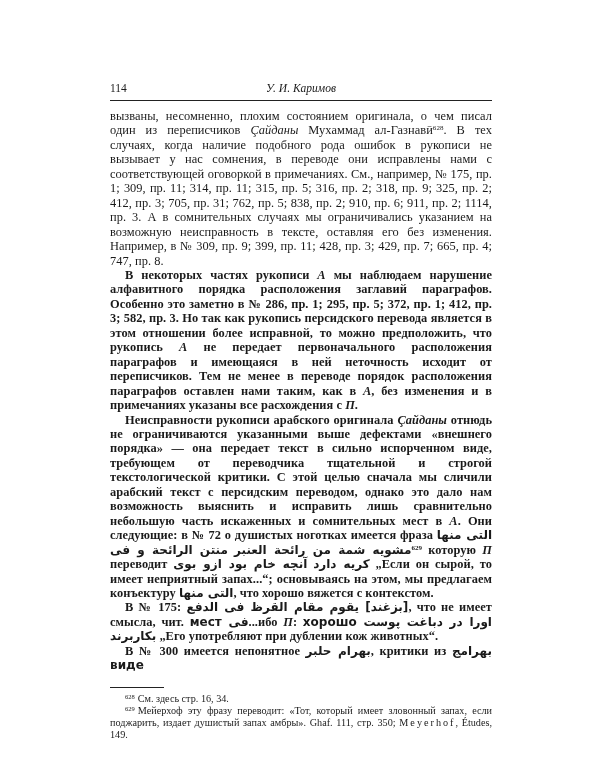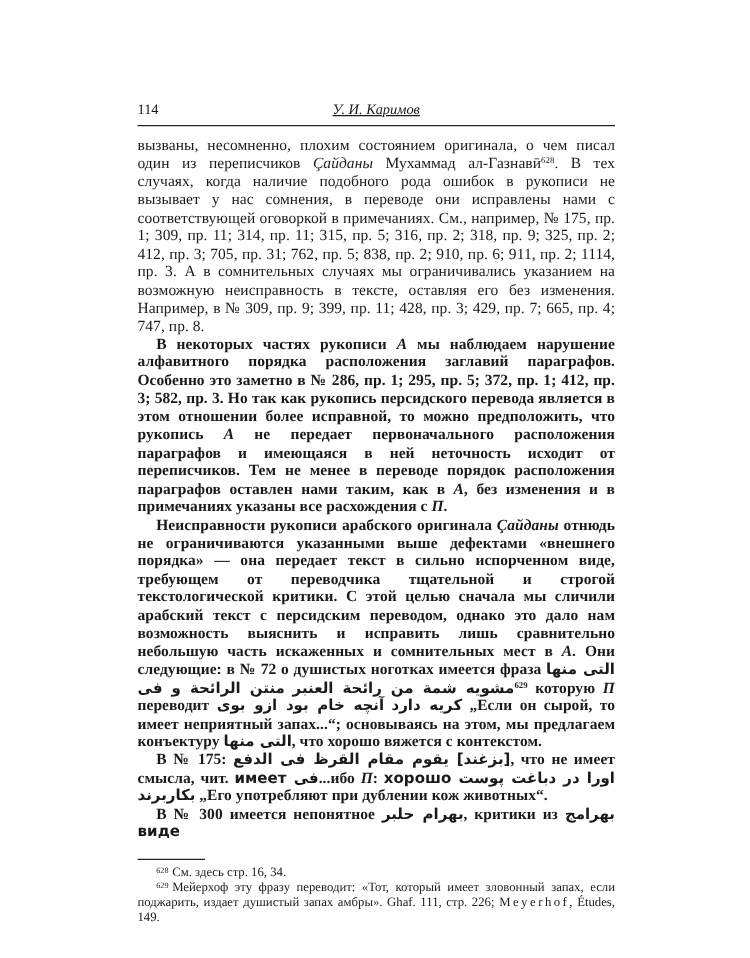--- a/index.html
+++ b/index.html
@@ -1,20 +1,20 @@
 <!DOCTYPE html>
 <html><head>
   <meta charset="utf-8">
   <style>
     html, body { margin: 0; padding: 0; background: #ffffff; }
     body { width: 600px; height: 766px; position: relative; overflow: hidden; color: #1a1a1a; }
     .page { position: absolute; left: 110px; top: 72px; width: 382px; font-family: "Liberation Serif", "DejaVu Serif", serif; margin-top: 10px; }
     .running-head { position: relative; height: 16px; font-size: 11.5px; }
     .page-number { position: absolute; left: 0; top: 0; }
-    .running-author { position: absolute; left: 0; right: 0; text-align: center; font-style: italic; top: 0; text-decoration: underline; }
+    .running-author { position: absolute; left: 0; right: 0; text-align: center; font-style: italic; top: 0; }
     .head-rule { border: none; border-top: 1.3px solid #222; margin: 2px 0 8px 0; }
     .body-text { font-size: 12.4px; line-height: 14.45px; text-align: justify; letter-spacing: 0.05px; }
     .body-text p { margin: 0; text-indent: 0; }
     .body-text p.indent { text-indent: 15px; font-weight: bold; }
     .it { font-style: italic; }
     .ar { font-family: "DejaVu Sans", sans-serif; font-size: 12px; direction: rtl; unicode-bidi: isolate; }
     sup.fn { font-size: 7px; vertical-align: 4px; line-height: 0; }
     .fn-rule { width: 54px; border: none; border-top: 1.3px solid #222; margin: 14px 0 5px 0; }
     .footnotes { font-size: 10.2px; line-height: 12.2px; text-align: justify; }
     .footnotes p { margin: 0; }
@@ -32,24 +32,24 @@
   </div>
   <hr class="head-rule">
 
   <div class="body-text">
     <p><span>вызваны, несомненно, плохим состоянием оригинала, о чем писал один из переписчиков </span><span class="it">Çайданы</span><span> Мухаммад ал-Газнавӣ</span><sup class="fn">628</sup><span>. В тех случаях, когда наличие подобного рода ошибок в рукописи не вызывает у нас сомнения, в переводе они исправлены нами с соответствующей оговоркой в примечаниях. См., например, № 175, пр. 1; 309, пр. 11; 314, пр. 11; 315, пр. 5; 316, пр. 2; 318, пр. 9;  325, пр. 2; 412, пр. 3; 705, пр. 31; 762, пр. 5; 838, пр. 2; 910, пр. 6; 911, пр. 2; 1114, пр. 3. А в сомнительных случаях мы ограничивались указанием на возможную неисправность в тексте, оставляя его без изменения. Например, в № 309, пр. 9; 399, пр. 11; 428, пр. 3; 429, пр. 7; 665, пр. 4; 747, пр. 8.</span></p>
 
     <p class="indent"><span>В некоторых частях рукописи </span><span class="it">А</span><span> мы наблюдаем нарушение алфавитного порядка расположения заглавий параграфов. Особенно это заметно в № 286, пр. 1; 295, пр. 5; 372, пр. 1; 412, пр. 3; 582, пр. 3. Но так как рукопись персидского перевода  является в этом отношении более исправной, то можно предположить, что рукопись </span><span class="it">А</span><span> не передает первоначального расположения параграфов и имеющаяся в ней неточность исходит от переписчиков. Тем не менее в переводе порядок расположения параграфов оставлен нами таким, как в </span><span class="it">А</span><span>, без изменения и в примечаниях указаны все расхождения с </span><span class="it">П</span><span>.</span></p>
 
     <p class="indent"><span>Неисправности рукописи арабского оригинала </span><span class="it">Çайданы</span><span> отнюдь не ограничиваются указанными выше дефектами «внешнего порядка» — она передает текст в сильно испорченном виде, требующем от переводчика тщательной и строгой текстологической критики. С этой целью сначала мы сличили арабский текст с персидским переводом, однако это дало нам возможность выяснить и исправить лишь сравнительно небольшую часть искаженных и сомнительных мест в </span><span class="it">А</span><span>.  Они следующие:  в № 72 о душистых ноготках  имеется  фраза </span><span class="ar">التى منها منتن الرائحة و فى</span> <span class="ar">مشويه شمة من رائحة العنبر</span><sup class="fn">629</sup><span> которую </span><span class="it">П</span><span> переводит </span><span class="ar">آنچه خام بود ازو بوی</span> <span class="ar">كريه دارد</span><span> „Если он сырой, то имеет неприятный запах...“; основываясь на этом, мы предлагаем конъектуру </span><span class="ar">التى منها</span><span>, что хорошо вяжется с контекстом.</span></p>
 
-    <p class="indent"><span>В № 175: </span><span class="ar">[بزغند] يقوم مقام القرظ فى الدفع</span><span>, что не имеет смысла, чит. </span><span class="ar">فى имеет</span><span>...ибо </span><span class="it">П</span><span>: </span><span class="ar">اورا در دباغت پوست хорошо بكاربرند</span><span> „Его употребляют при дублении кож животных“.</span></p>
+    <p class="indent"><span>В № 175: </span><span class="ar">[بزغند] يقوم مقام القرظ فى الدفع</span><span>, что не имеет смысла, чит. </span><span class="ar">فى мест</span><span>...ибо </span><span class="it">П</span><span>: </span><span class="ar">اورا در دباغت پوست хорошо بكاربرند</span><span> „Его употребляют при дублении кож животных“.</span></p>
 
     <p class="indent"><span>В № 300 имеется непонятное </span><span class="ar">بهرام حلبر</span><span>, критики из </span><span class="ar">بهرامج виде</span></p>
   </div>
 
   <hr class="fn-rule">
 
   <div class="footnotes">
     <p class="fn-first"><span class="fn-num">628</span><span>См. здесь стр. 16, 34.</span></p>
-    <p class="fn-first"><span class="fn-num">629</span><span>Мейерхоф эту фразу переводит: «Тот, который имеет зловонный запах,  если поджарить, издает душистый запах  амбры». Ghaf. 111, стр. 226; </span><span class="spaced">Meyerhof</span><span>, Études, 149.</span></p>
+    <p class="fn-first"><span class="fn-num">629</span><span>Мейерхоф эту фразу переводит: «Тот, который имеет зловонный запах,  если поджарить, издает душистый запах  амбры». Ghaf. 111, стр. 350; </span><span class="spaced">Meyerhof</span><span>, Études, 149.</span></p>
   </div>
 </div>
 
 </body></html>

